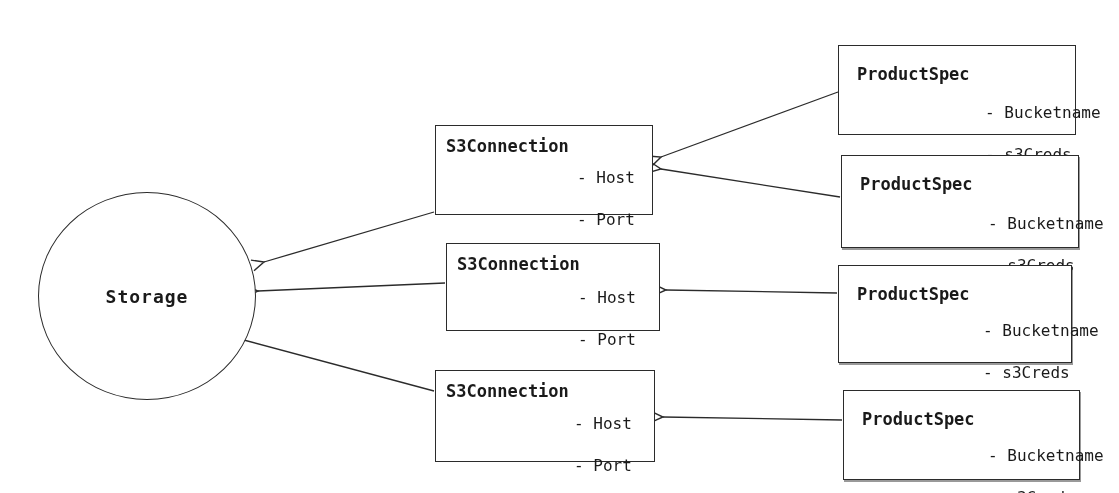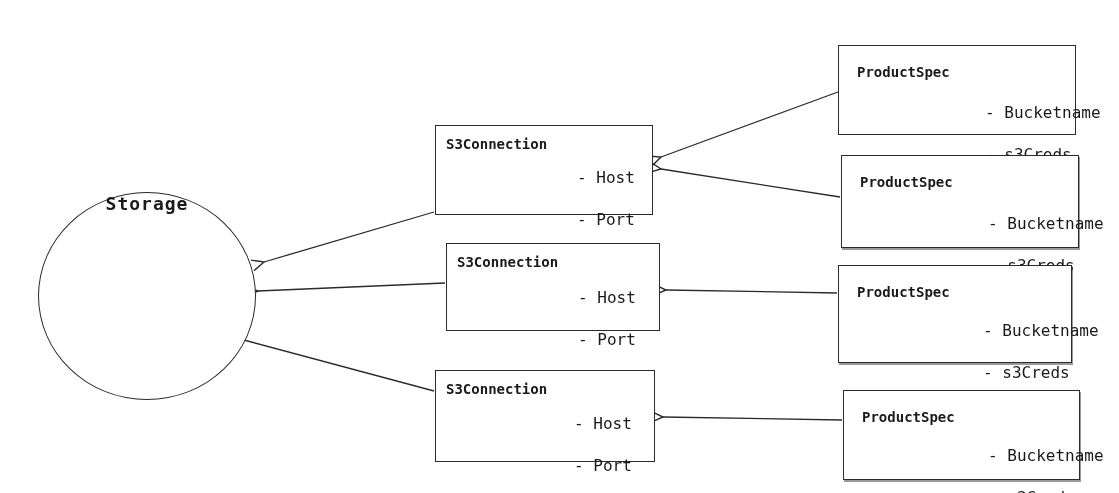--- a/index.html
+++ b/index.html
@@ -25,32 +25,33 @@
   .node {
     position: absolute;
     background: #ffffff;
     border: 1.3px solid #2b2b2b;
     box-sizing: border-box;
     color: #1a1a1a;
   }
   .circle {
     border-radius: 50%;
     display: flex;
+    align-items: center;
     justify-content: center;
   }
   .circle .circle-label {
     font-size: 18px;
     font-weight: bold;
     letter-spacing: 1px;
   }
   .box .box-label {
     position: absolute;
     left: 10px;
     top: 10px;
-    font-size: 14px;
+    font-size: 17px;
     font-weight: 600;
   }
   .box.ps .box-label { top: 18px; left: 18px; }
   .attrs {
     position: absolute;
     font-size: 16px;
     line-height: 14px;
     white-space: pre;
   }
   .shadowed {

